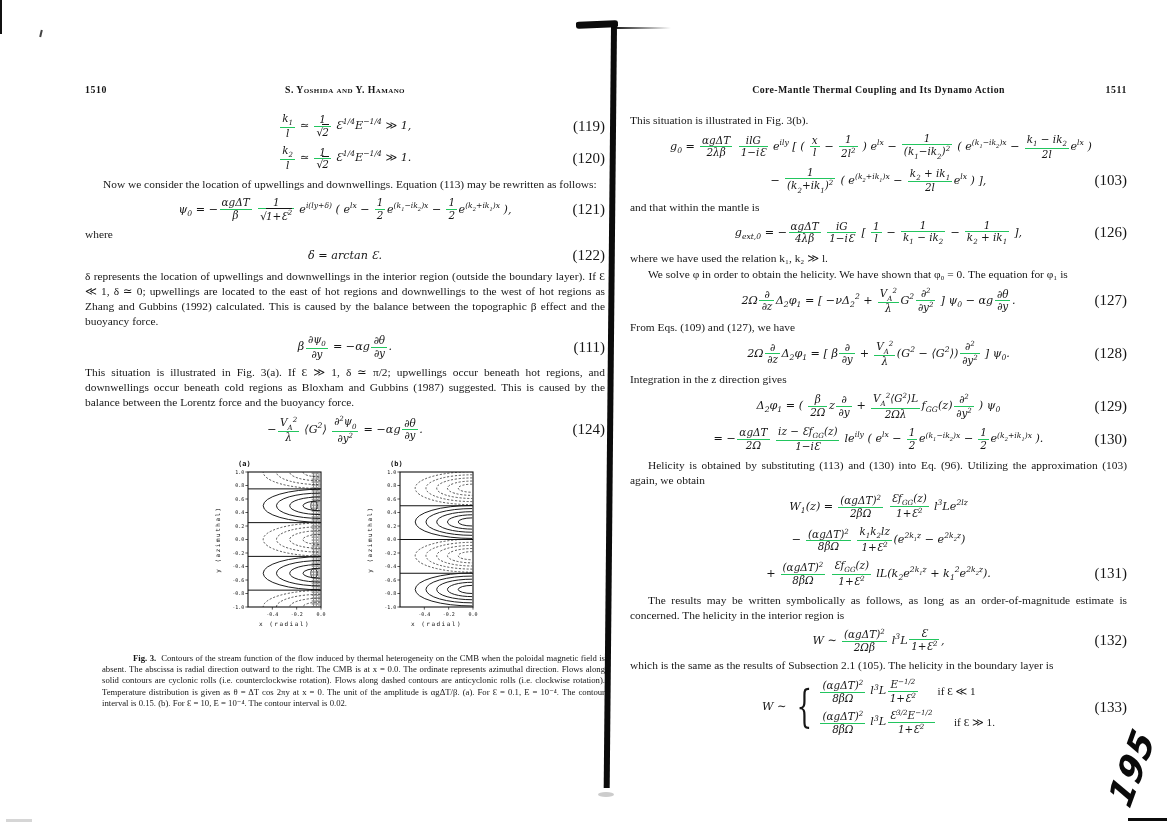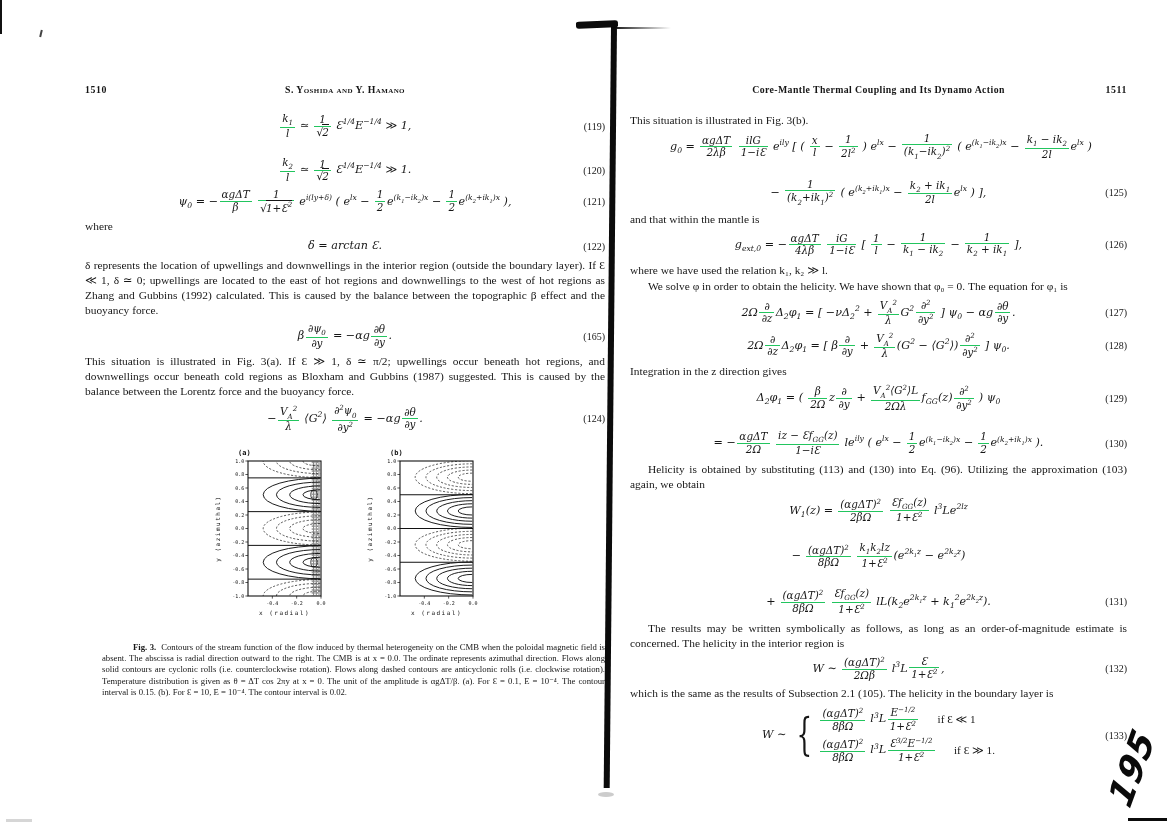--- a/index.html
+++ b/index.html
@@ -14,25 +14,25 @@
   .rh .pn.right{text-align:right;}
   .rh .ttl{flex:1;text-align:center;font-weight:bold;letter-spacing:.4px;}
   .rh .ttl.sc{font-variant:small-caps;}
   .rh .sp{width:70px;}
   
   .para{font-size:11.4px;line-height:15px;text-align:justify;margin:0 0 1px 0;}
   .para.ind{text-indent:18px;}
   
   .eq{margin:5px 0;}
   .eqrow{display:flex;align-items:center;}
-  .eqrow+.eqrow{margin-top:18px;}
+  .eqrow+.eqrow{margin-top:6px;}
   .eqpad{flex:0 0 40px;}
   .eqm{flex:1;text-align:center;white-space:nowrap;font-family:"DejaVu Serif","DejaVu Sans",serif;
        font-style:italic;font-size:11.2px;line-height:1.25;}
-  .eqn{flex:0 0 40px;text-align:right;font-size:10px;font-style:normal;}
+  .eqn{flex:0 0 40px;text-align:right;font-size:15px;font-style:normal;}
   .fr{display:inline-flex;flex-direction:column;text-align:center;vertical-align:middle;
       font-size:.93em;line-height:1.1;margin:0 1.5px;}
   .fn{display:block;padding:0 2px;border-bottom:1px solid #22c55e;}
   .fd{display:block;padding:0 2px;}
   sup,sub{font-size:.68em;}
   .sq{margin-right:-1px;}
   .sqb{border-top:1px solid #161616;padding-top:.5px;}
   .cases{display:inline-flex;align-items:center;}
   .brace{font-size:400%;font-weight:400;line-height:.9;display:inline-block;vertical-align:middle;
          transform:scaleX(.55);margin:0 0 0 4px;font-style:normal;}
@@ -87,20 +87,21 @@
             <span class="eqm"><span class="fr">
                 <span class="fn">k<sub>2</sub></span>
                 <span class="fd">l</span>
               </span>  ≃  <span class="fr">
                 <span class="fn">1</span>
                 <span class="fd"><span class="sq">√</span><span class="sqb">2</span></span>
               </span> Ɛ<sup>1/4</sup>E<sup>−1/4</sup> ≫ 1.</span>
             <span class="eqn">(120)</span>
           </div>
         </div>
+        <p class="para ind">Now we consider the location of upwellings and downwellings. Equation (113) may be rewritten as follows:</p>
         <div class="eq">
           <div class="eqrow">
             <span class="eqpad"></span>
             <span class="eqm">ψ<sub>0</sub> = −<span class="fr">
                 <span class="fn">αgΔT</span>
                 <span class="fd">β</span>
               </span> <span class="fr">
                 <span class="fn">1</span>
                 <span class="fd"><span class="sq">√</span><span class="sqb">1+Ɛ<sup>2</sup></span></span>
               </span> e<sup>i(ly+δ)</sup> ( e<sup>lx</sup> − <span class="fr">
@@ -125,21 +126,21 @@
         <div class="eq">
           <div class="eqrow">
             <span class="eqpad"></span>
             <span class="eqm">β<span class="fr">
                 <span class="fn">∂ψ<sub>0</sub></span>
                 <span class="fd">∂y</span>
               </span> = −αg<span class="fr">
                 <span class="fn">∂θ</span>
                 <span class="fd">∂y</span>
               </span>.</span>
-            <span class="eqn">(165)</span>
+            <span class="eqn">(111)</span>
           </div>
         </div>
         <p class="para">This situation is illustrated in Fig. 3(a). If Ɛ ≫ 1, δ ≃ π/2; upwellings occur beneath hot regions, and downwellings occur beneath cold regions as Bloxham and Gubbins (1987) suggested. This is caused by the balance between the Lorentz force and the buoyancy force.</p>
         <div class="eq">
           <div class="eqrow">
             <span class="eqpad"></span>
             <span class="eqm">−<span class="fr">
                 <span class="fn">V<sub>A</sub><sup>2</sup></span>
                 <span class="fd">λ</span>
               </span> ⟨G<sup>2</sup>⟩ <span class="fr">
@@ -341,21 +342,21 @@
           </div>
           <div class="eqrow">
             <span class="eqpad"></span>
             <span class="eqm">− <span class="fr">
                 <span class="fn">1</span>
                 <span class="fd">(k<sub>2</sub>+ik<sub>1</sub>)<sup>2</sup></span>
               </span> ( e<sup>(k<sub>2</sub>+ik<sub>1</sub>)x</sup> − <span class="fr">
                 <span class="fn">k<sub>2</sub> + ik<sub>1</sub></span>
                 <span class="fd">2l</span>
               </span>e<sup>lx</sup> ) ],</span>
-            <span class="eqn">(125)</span>
+            <span class="eqn">(103)</span>
           </div>
         </div>
         <p class="para">and that within the mantle is</p>
         <div class="eq">
           <div class="eqrow">
             <span class="eqpad"></span>
             <span class="eqm">g<sub>ext,0</sub> = −<span class="fr">
                 <span class="fn">αgΔT</span>
                 <span class="fd">4λβ</span>
               </span> <span class="fr">
@@ -388,20 +389,21 @@
               </span>G<sup>2</sup><span class="fr">
                 <span class="fn">∂<sup>2</sup></span>
                 <span class="fd">∂y<sup>2</sup></span>
               </span> ] ψ<sub>0</sub> − αg<span class="fr">
                 <span class="fn">∂θ</span>
                 <span class="fd">∂y</span>
               </span>.</span>
             <span class="eqn">(127)</span>
           </div>
         </div>
+        <p class="para">From Eqs. (109) and (127), we have</p>
         <div class="eq">
           <div class="eqrow">
             <span class="eqpad"></span>
             <span class="eqm">2Ω<span class="fr">
                 <span class="fn">∂</span>
                 <span class="fd">∂z</span>
               </span>Δ<sub>2</sub>φ<sub>1</sub> = [ β<span class="fr">
                 <span class="fn">∂</span>
                 <span class="fd">∂y</span>
               </span> + <span class="fr">

